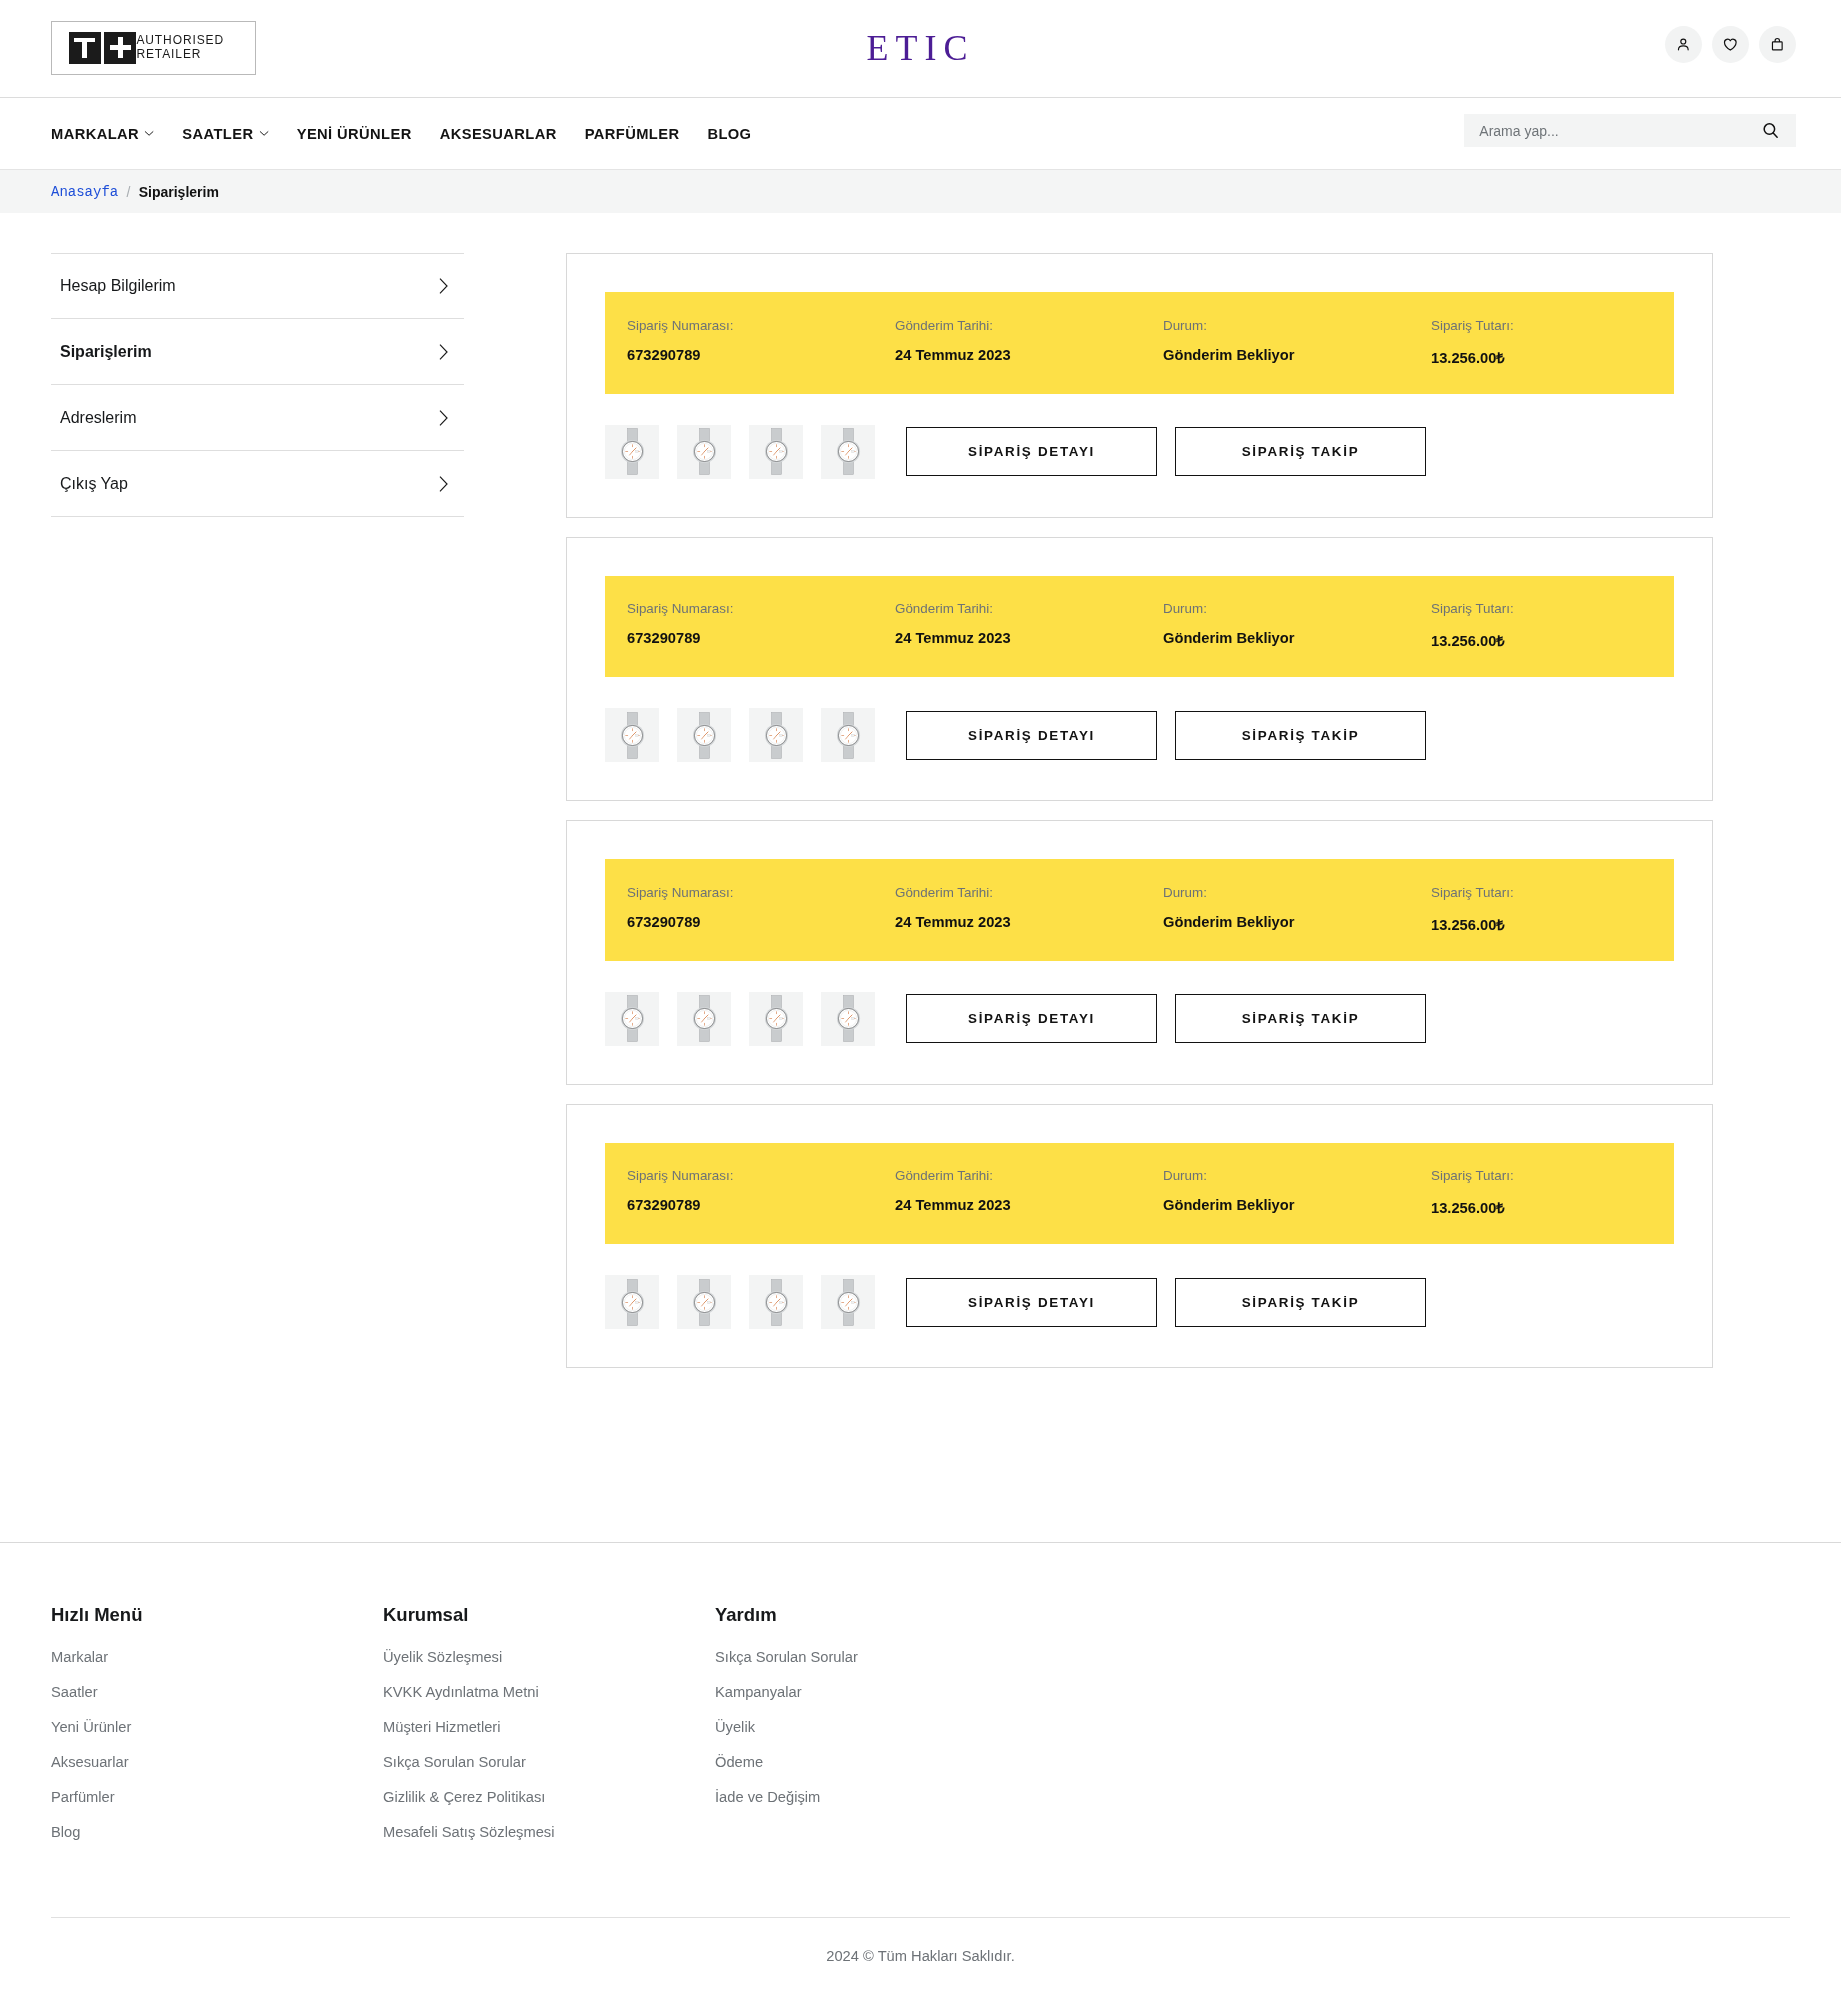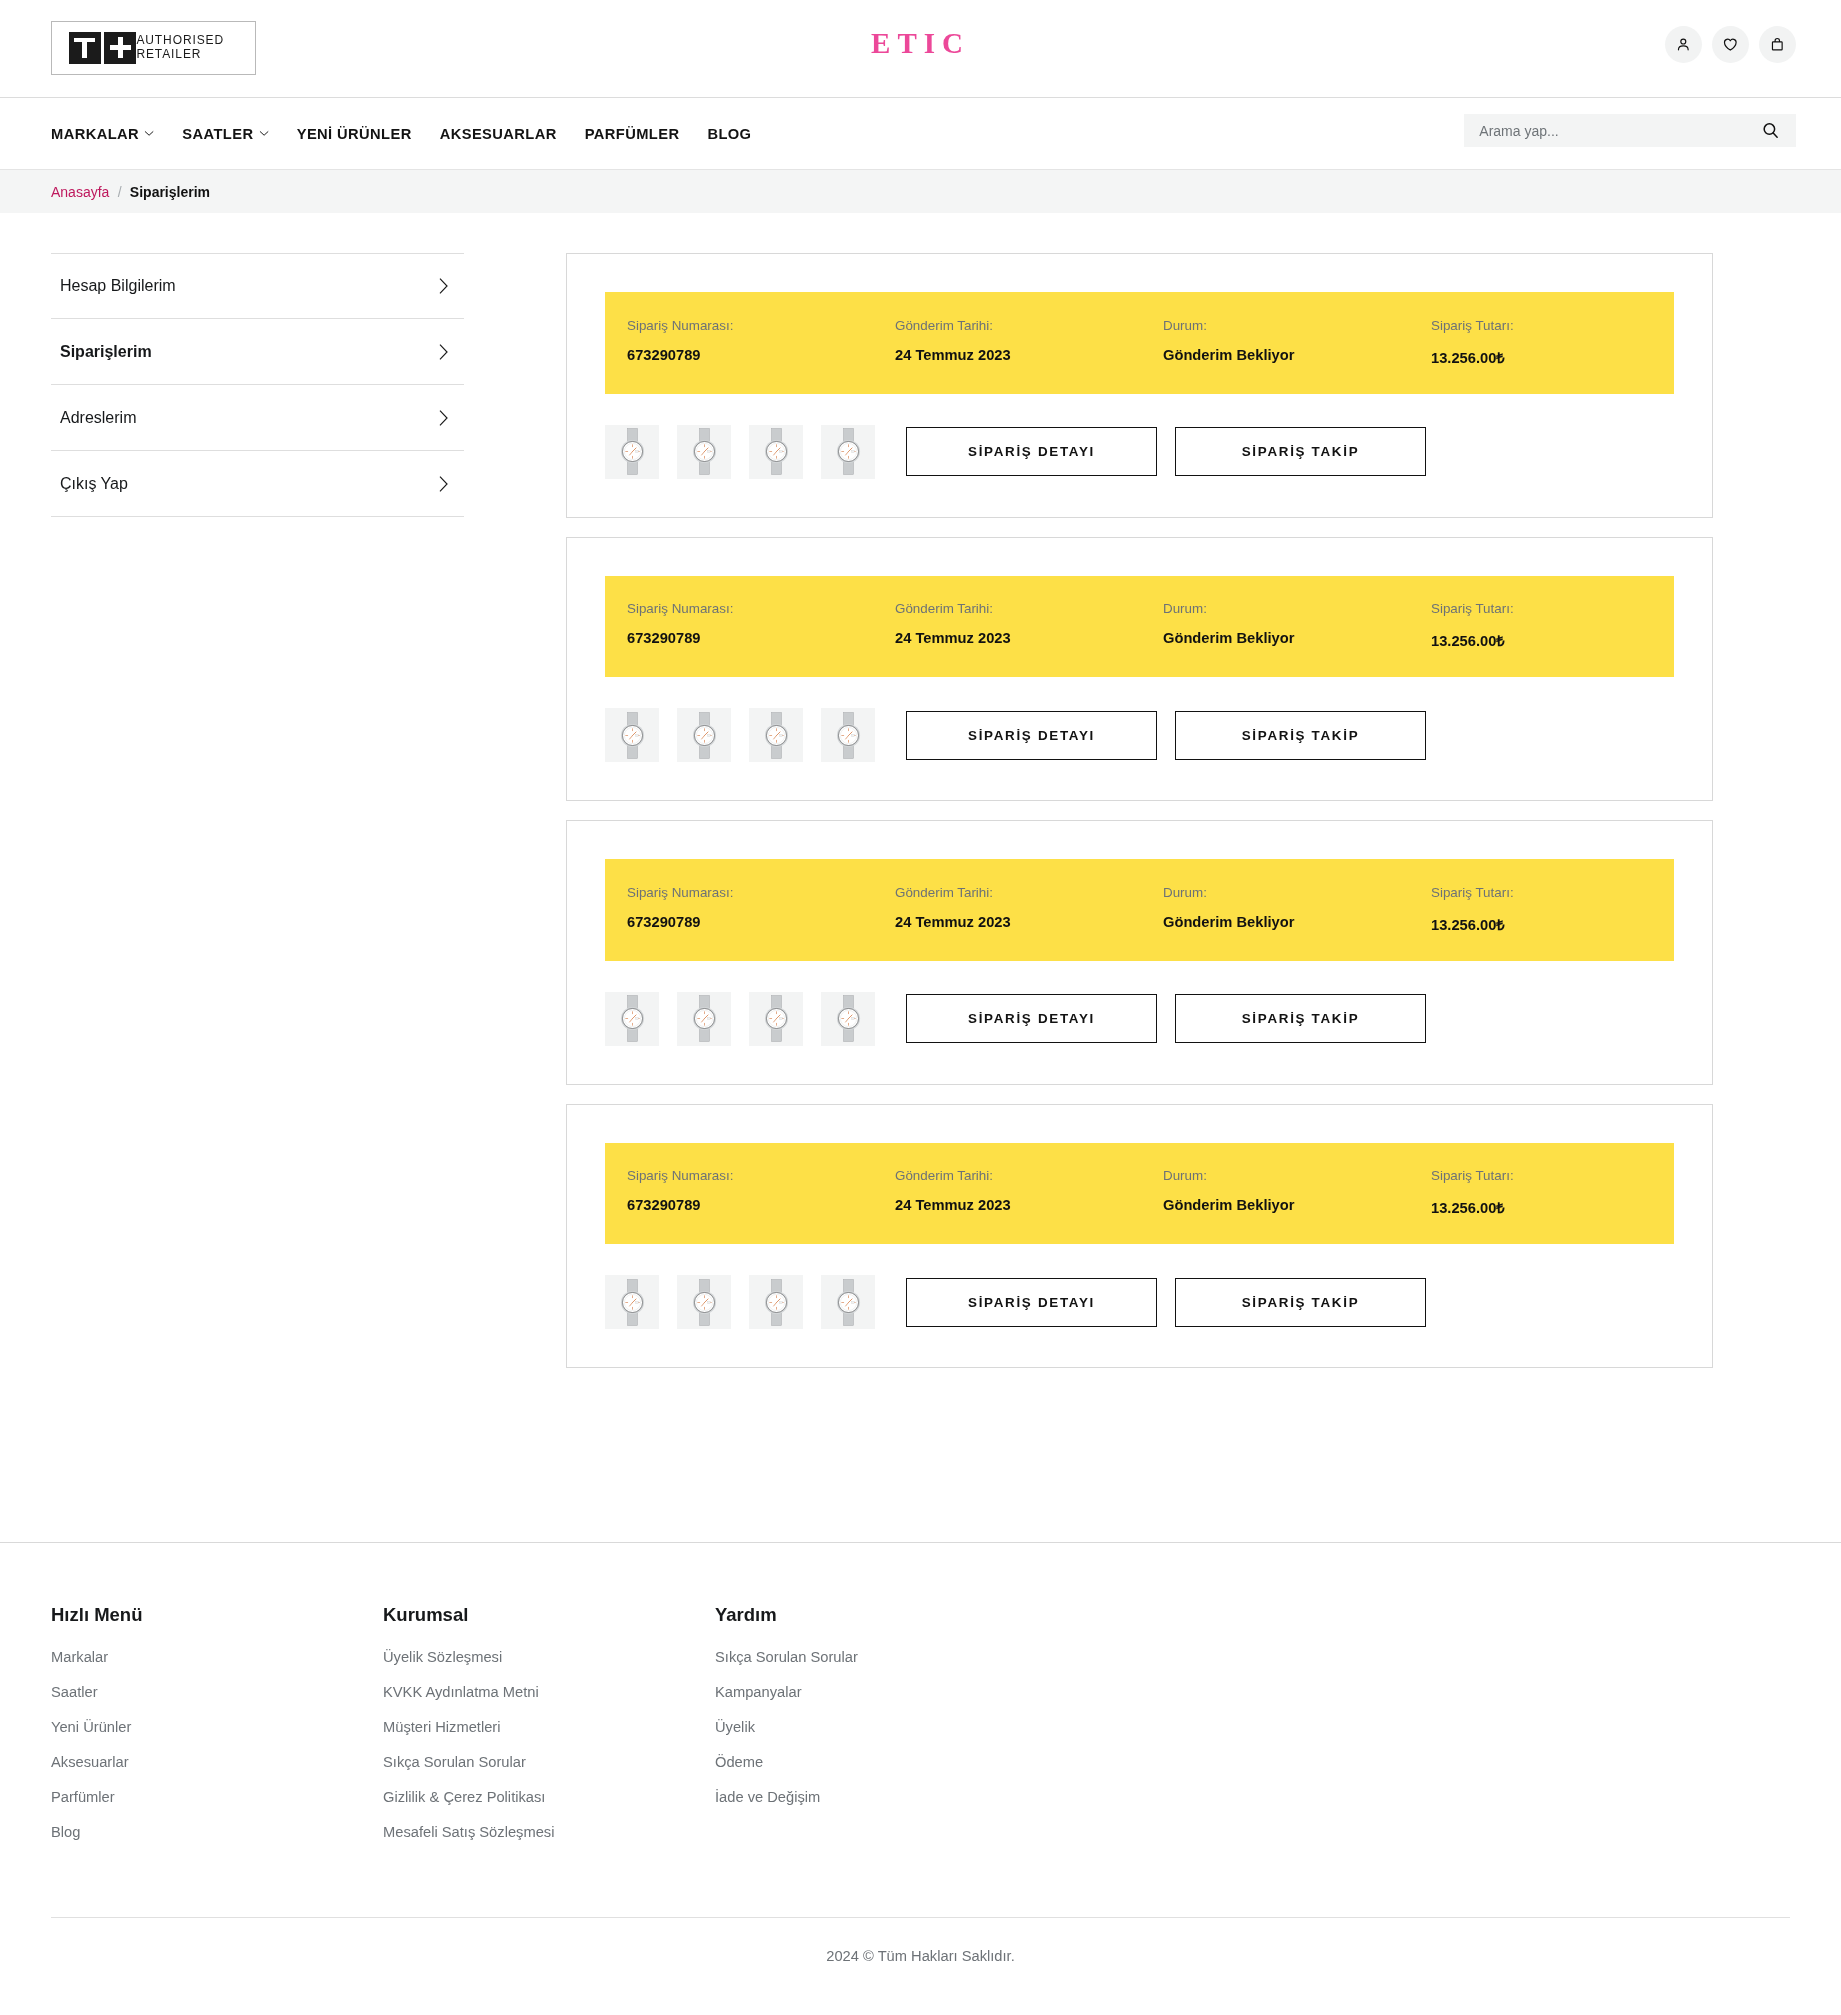--- a/index.html
+++ b/index.html
@@ -55,24 +55,23 @@
   }
   .logo-words {
     font-size: 12px; line-height: 13.4px;
     letter-spacing: 0.9px; font-weight: 400; color: #1b1b1b;
   }
   .brand-wordmark {
     position: absolute;
     left: 50%; top: 27px;
     transform: translateX(-50%);
     font-family: "Liberation Serif", serif;
-    font-size: 29px;
+    font-size: 36px;
     letter-spacing: 7px;
-    color: #ec4899;
-    font-weight: bold;
+    color: #4c1d95;
   }
   .header-actions {
     position: absolute; right: 45px; top: 25.6px;
     display: flex; gap: 10.2px;
   }
   .icon-circle {
     width: 37px; height: 37px; border-radius: 50%;
     background: #f2f3f3;
     display: flex; align-items: center; justify-content: center;
     cursor: pointer;
@@ -116,21 +115,21 @@
 
   
   .breadcrumb-bar {
     height: 43px;
     background: #f4f5f5;
     display: flex; align-items: center;
     padding-left: 51px;
     gap: 8.3px;
     font-size: 14px;
   }
-  .crumb-link { color: #be185d; cursor: pointer; }
+  .crumb-link { color: #1d4ed8; cursor: pointer; font-family: Liberation Mono, monospace; }
   .crumb-sep { color: #a8adb1; }
   .crumb-current { color: #111; font-weight: 700; }
 
   
   .page-body {
     display: flex;
     padding: 40px 51px 0 51px;
     gap: 102px;
     align-items: flex-start;
     min-height: 1279px;

